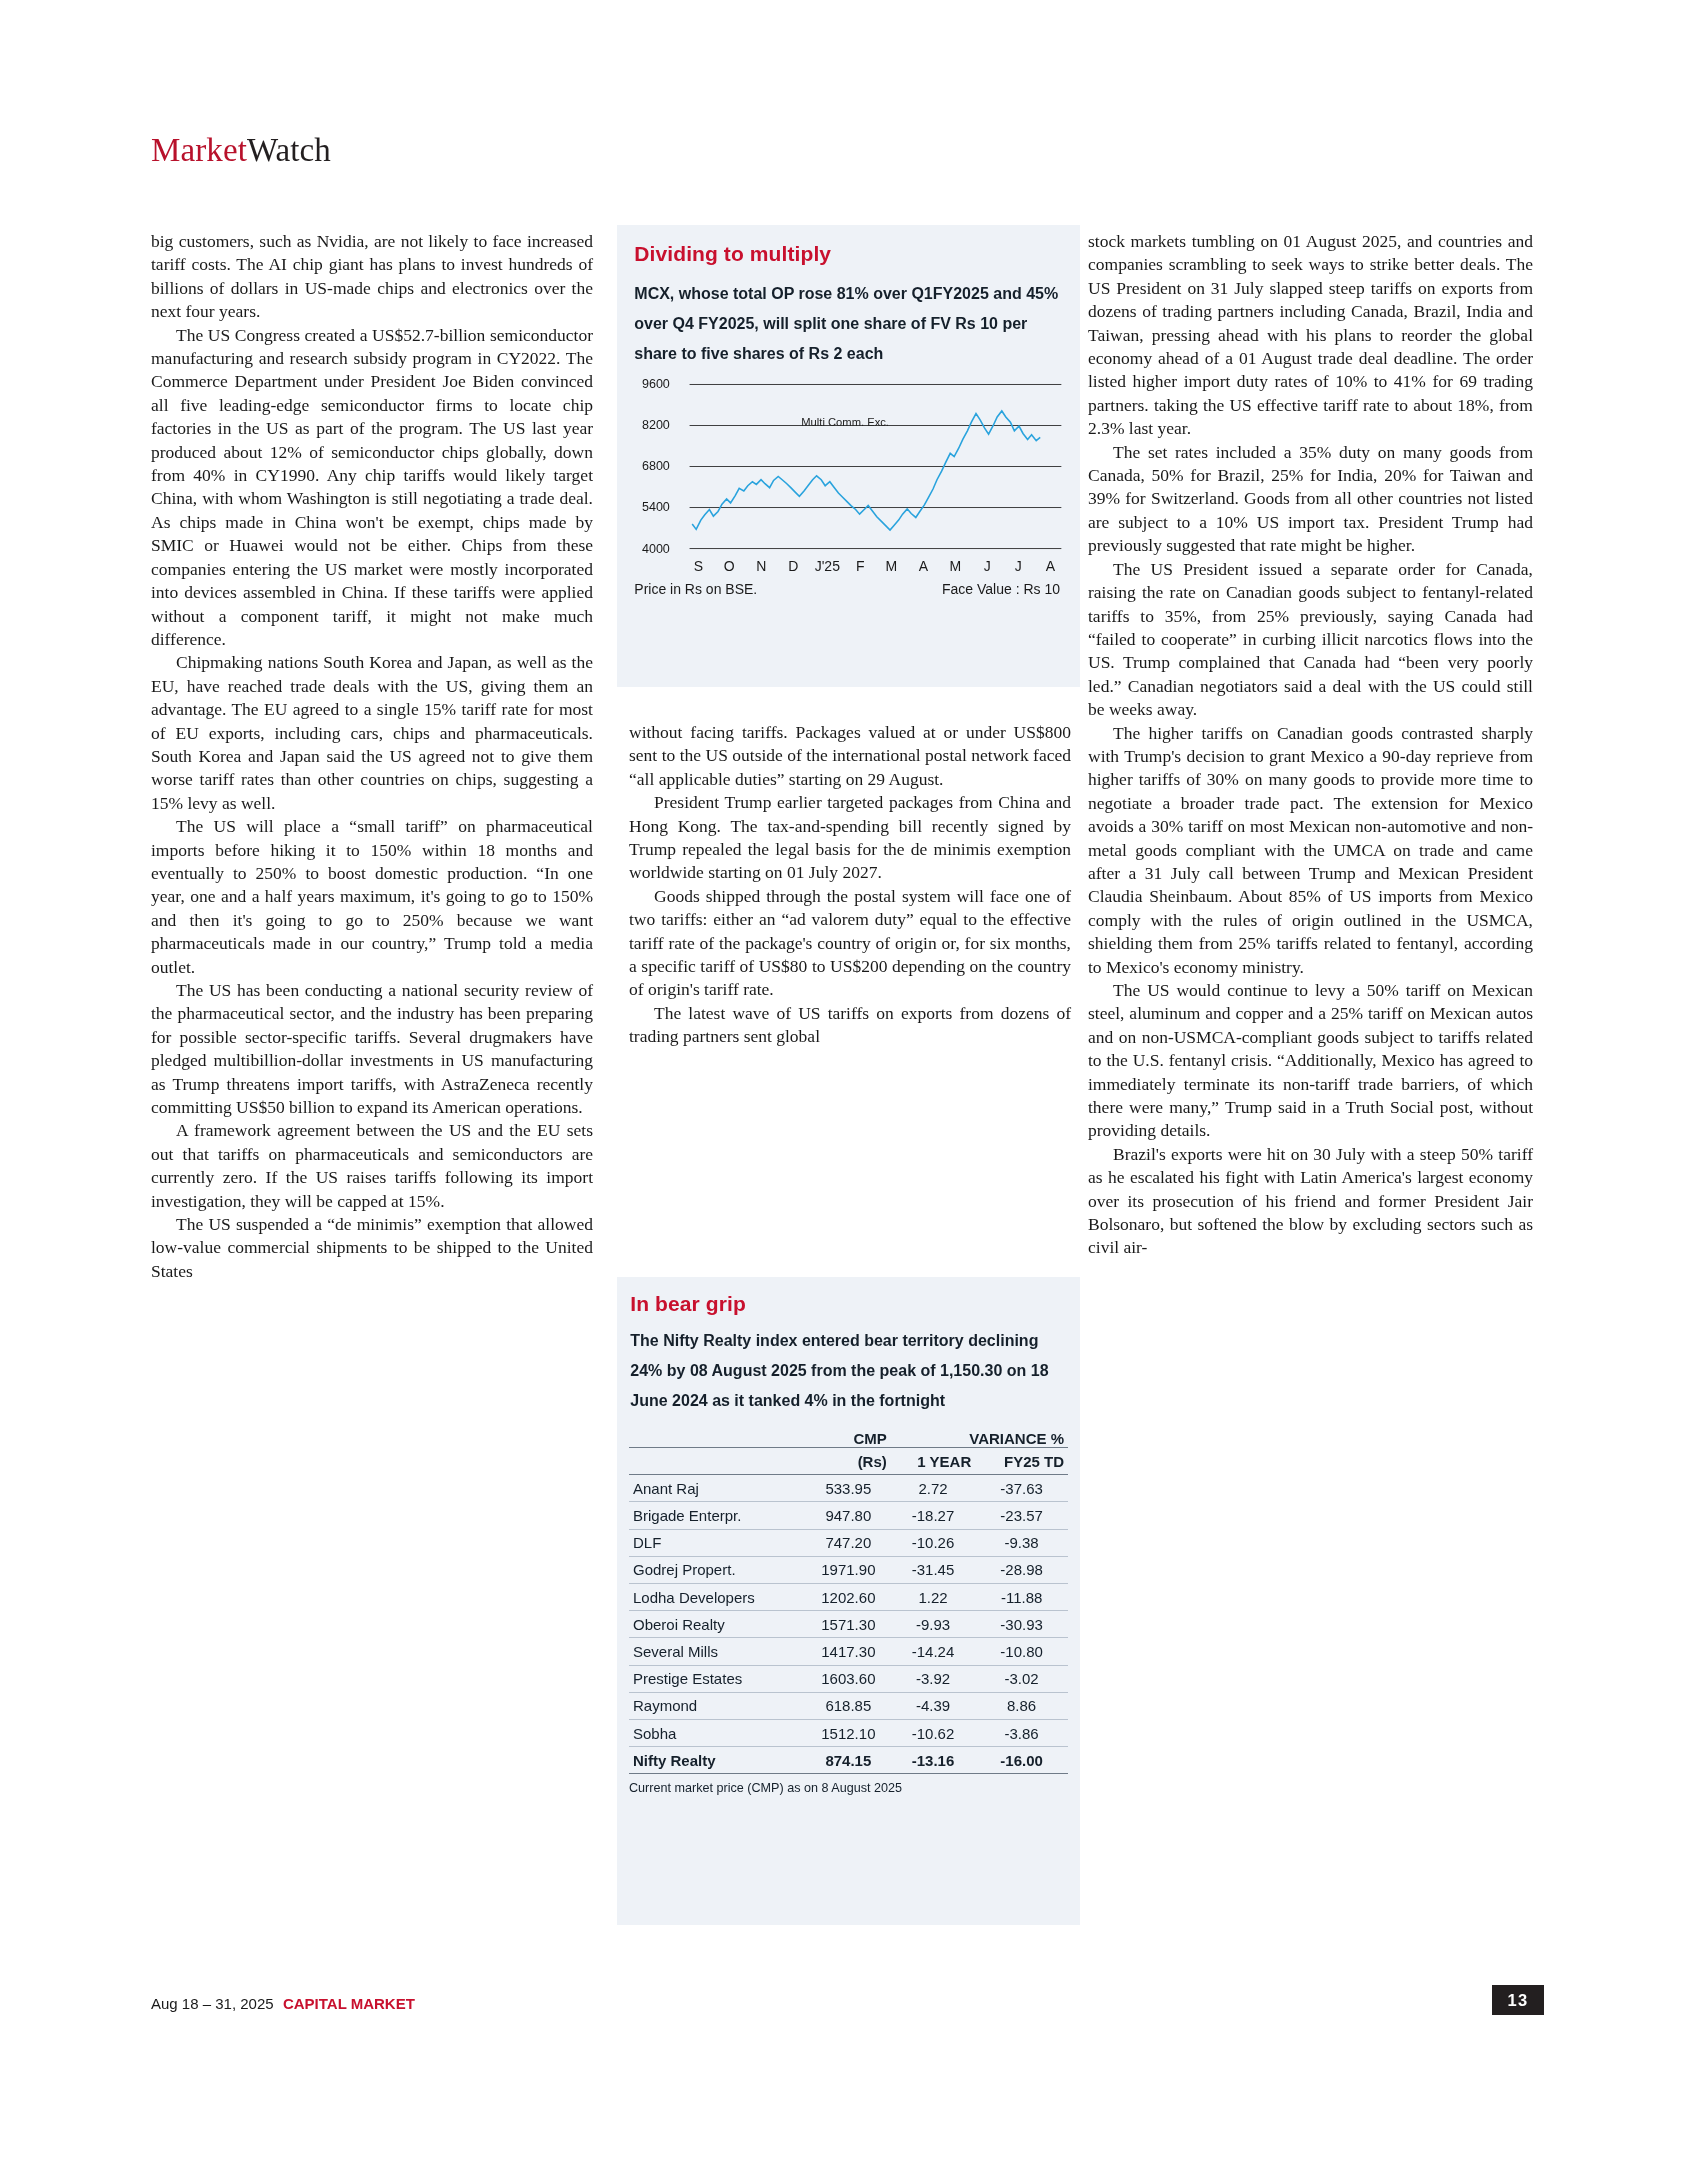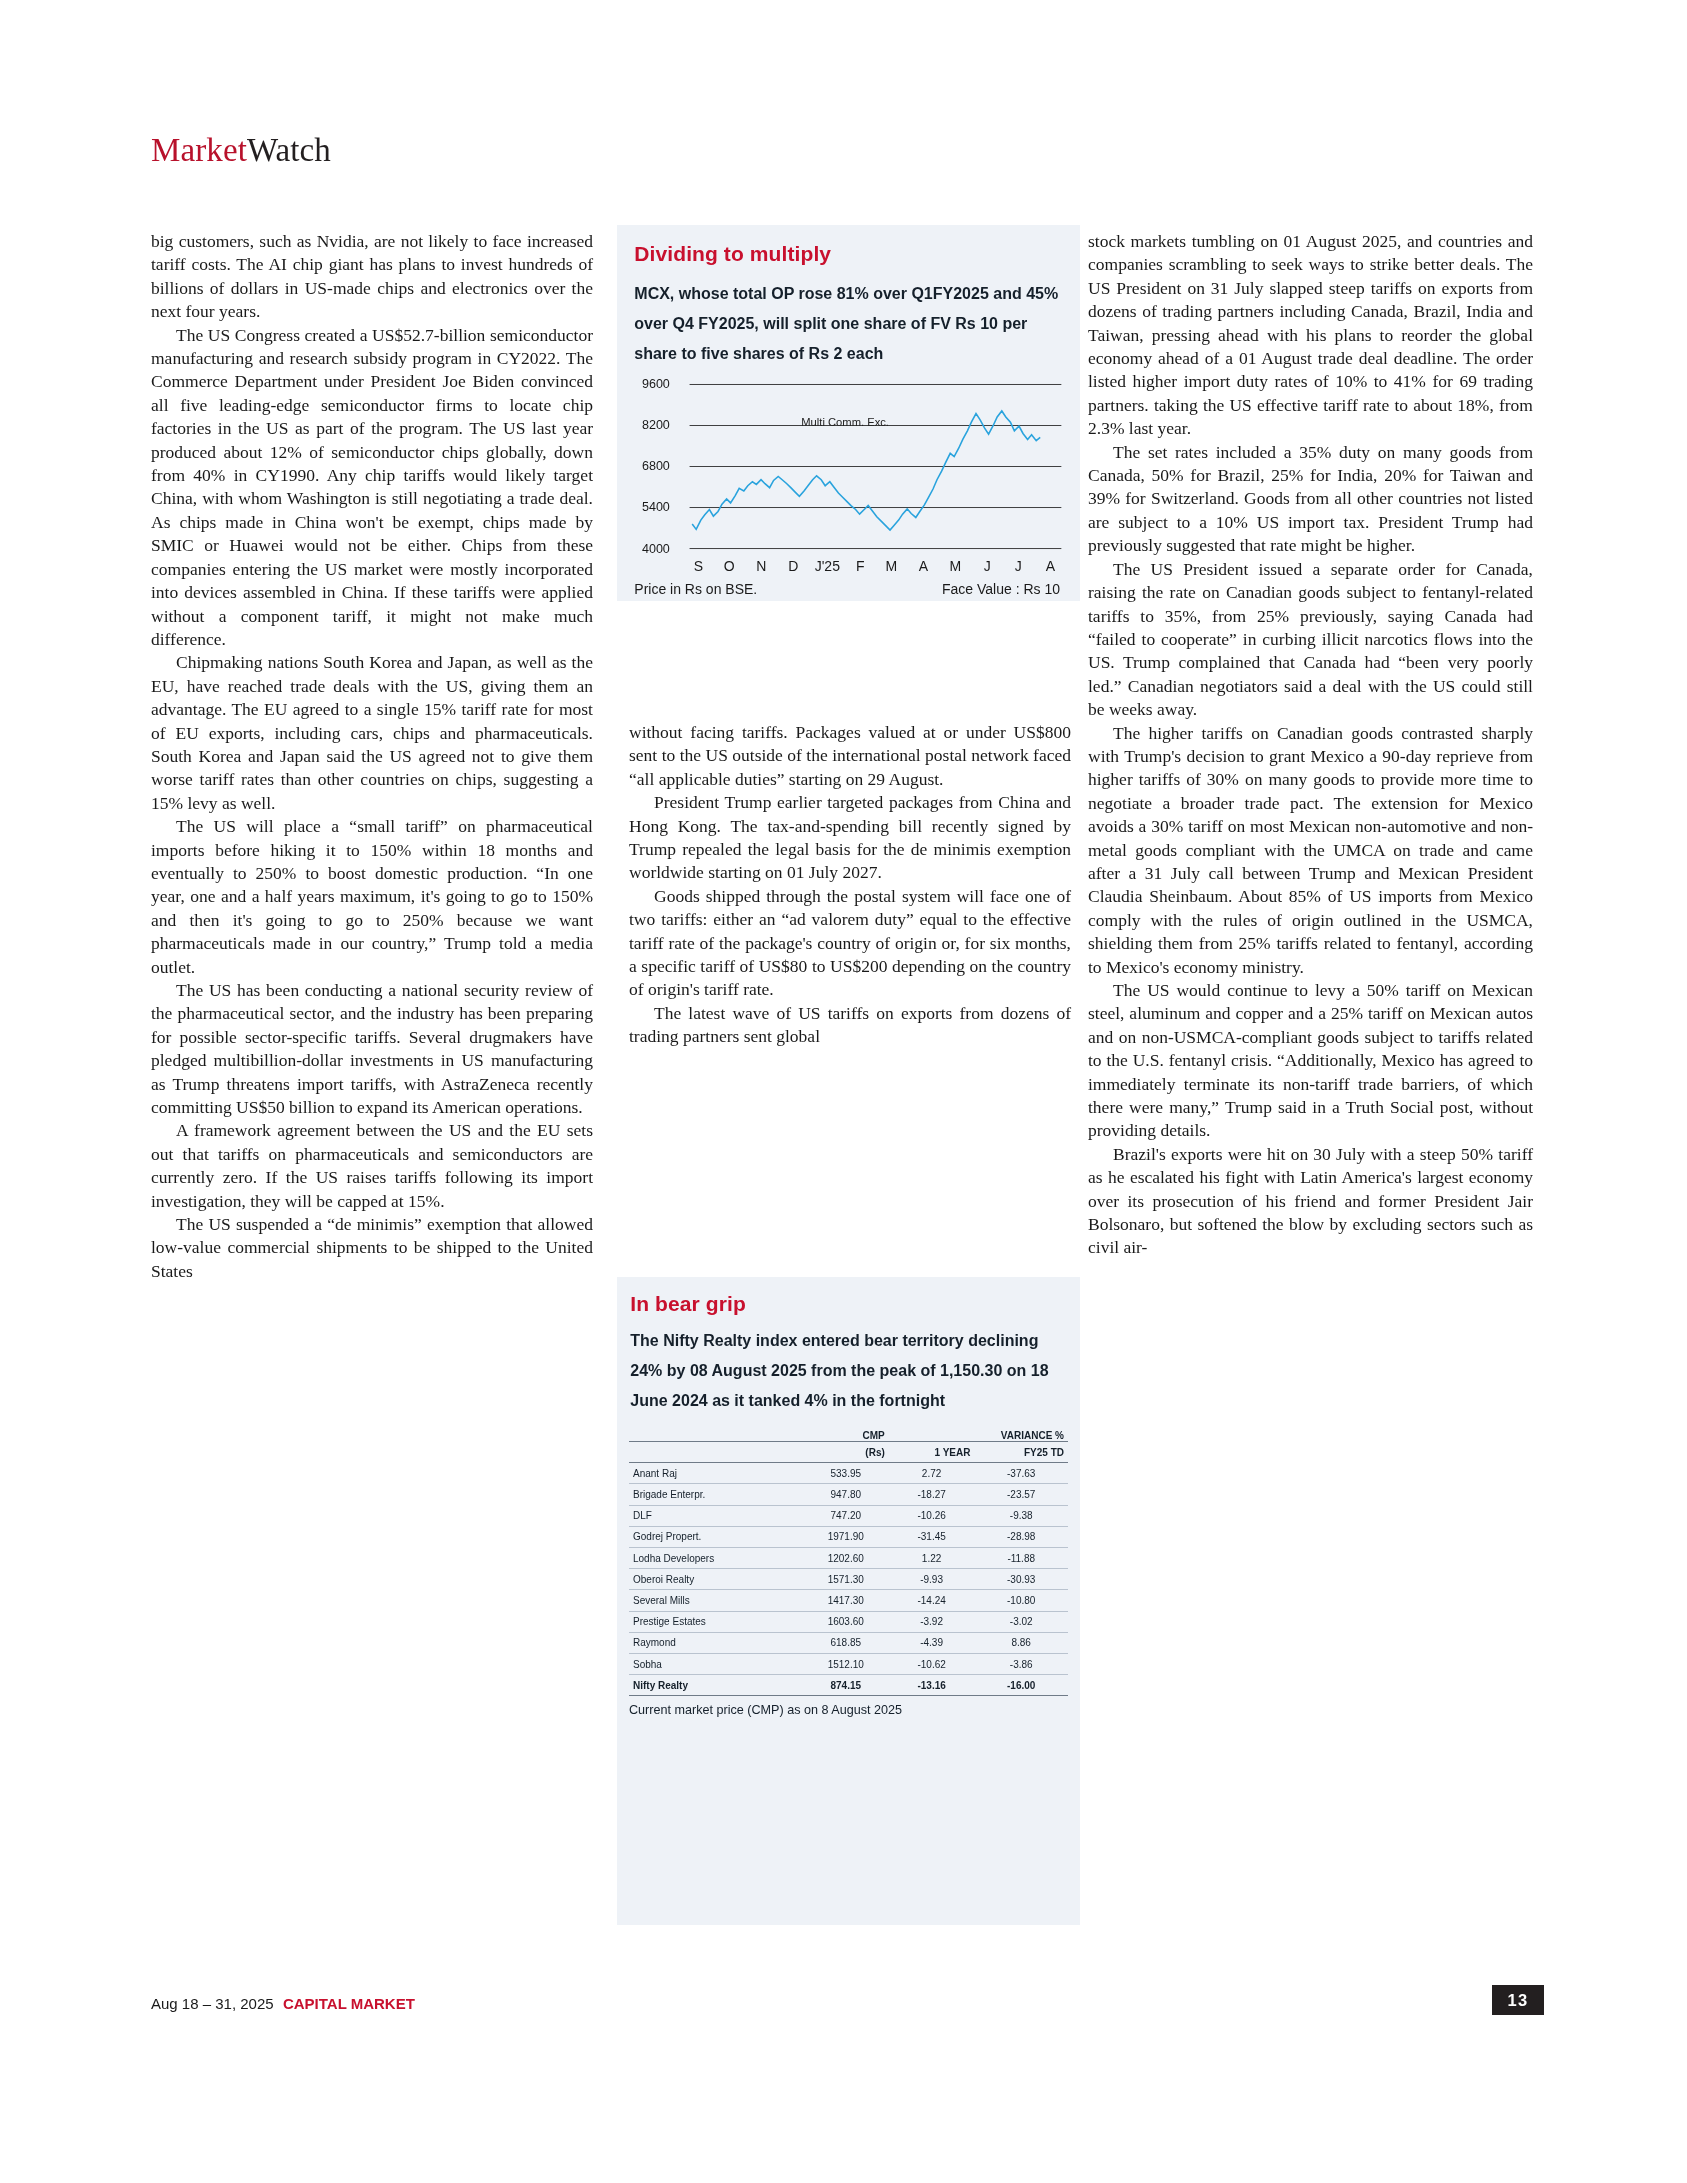--- a/index.html
+++ b/index.html
@@ -61,21 +61,21 @@
   
   .panel {
     position: absolute;
     background: #eef2f7;
     box-sizing: border-box;
   }
   #chart-panel {
     left: 617px;
     top: 225px;
     width: 463px;
-    height: 376px;
+    height: 462px;
     padding: 14.6px 16px 9.3px 16px;
   }
   .panel-title {
     color: #c8102e;
     font-family: "Liberation Sans", sans-serif;
     font-weight: bold;
     font-size: 21px;
     letter-spacing: 0.1px;
     margin: 2.6px 0 13.2px 1.3px;
   }
@@ -128,21 +128,21 @@
     top: 1277px;
     width: 463px;
     height: 648px;
     padding: 12px 12px 6.6px 12px;
   }
   #table-panel .panel-title { margin-bottom: 10.6px; }
   .tbl {
     border-collapse: collapse;
     width: 439px;
     font-family: "Liberation Sans", sans-serif;
-    font-size: 10px;
+    font-size: 15px;
     color: #15202b;
   }
   .tbl th, .tbl td {
     padding: 4.6px 4px;
     border-bottom: 0.7px solid #b9c3cf;
   }
   .tbl thead th {
     border-bottom: 0.7px solid #6f7b88;
     font-weight: bold;
     text-align: right;

